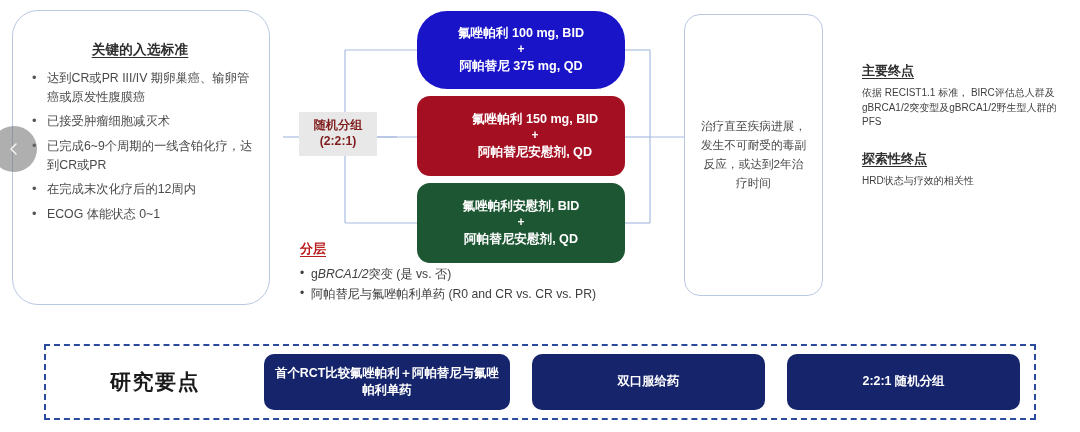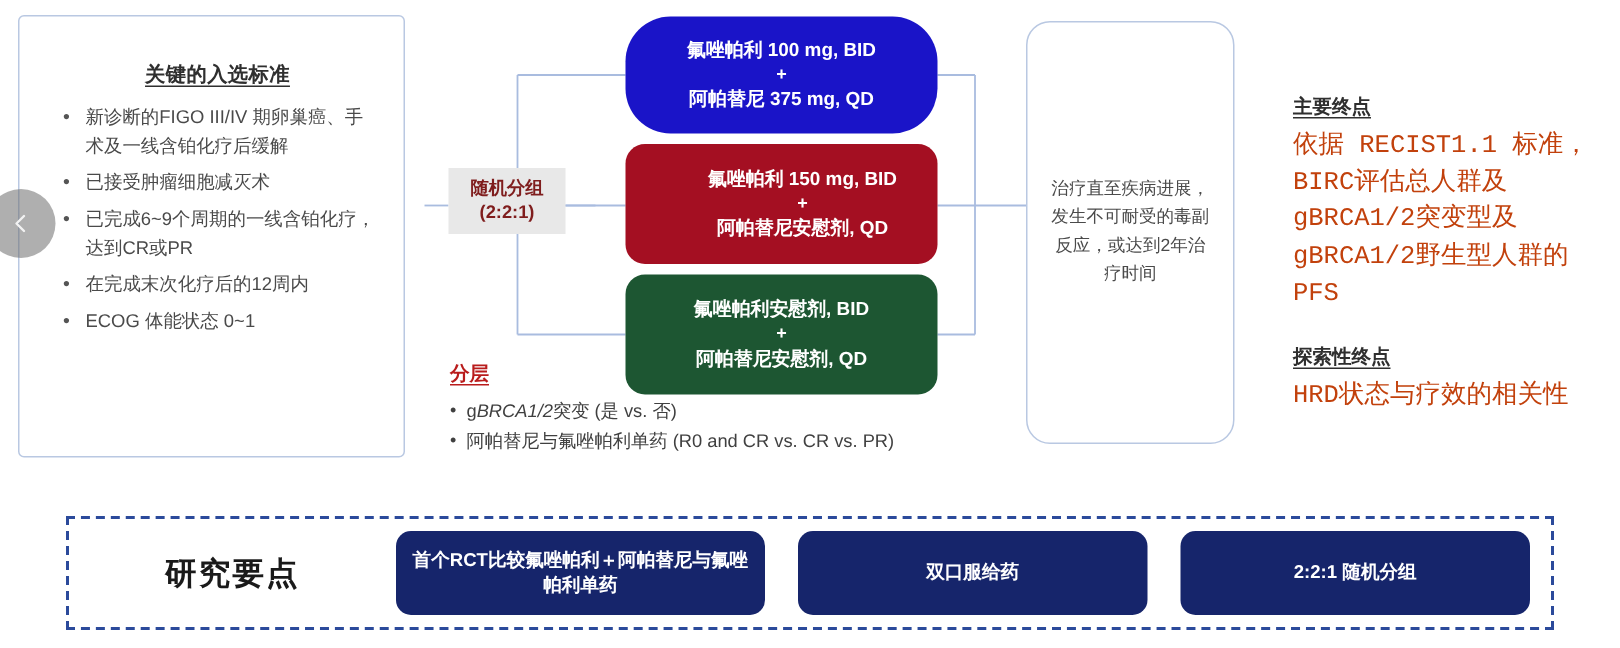--- a/index.html
+++ b/index.html
@@ -21,24 +21,24 @@
   }
 
   
   .criteria-panel {
     position: absolute;
     left: 12px;
     top: 10px;
     width: 258px;
     height: 295px;
     border: 1px solid #b9c8e2;
-    border-radius: 4px;
+    border-radius: 26px;
     background: #ffffff;
     box-sizing: border-box;
-    padding: 18px 12px 10px 20px;
+    padding: 18px 12px 10px 10px;
   }
   .criteria-title {
     text-align: center;
     font-weight: bold;
     font-size: 13.5px;
     color: #2f2f2f;
     text-decoration: underline;
     text-underline-offset: 3px;
     margin: 12px 0 10px 0;
     letter-spacing: .3px;
@@ -202,25 +202,24 @@
   }
   .ep-head {
     font-weight: bold;
     font-size: 13px;
     color: #2f2f2f;
     text-decoration: underline;
     text-underline-offset: 3px;
     margin-bottom: 6px;
   }
   .ep-body {
-    font-size: 17px;
+    font-size: 10px;
     line-height: 1.45;
-    color: #c2410c;
+    color: #404040;
     margin-bottom: 20px;
-    font-family: Liberation Mono, monospace;
   }
 
   
   .highlights {
     position: absolute;
     left: 44px;
     top: 344px;
     width: 992px;
     height: 76px;
     border: 2px dashed #2b4a9b;
@@ -285,21 +284,21 @@
       <line x1="625" y1="137" x2="650" y2="137"></line>
       <line x1="625" y1="223" x2="650" y2="223"></line>
 
       <line x1="650" y1="137" x2="684" y2="137"></line>
     </g>
   </svg>
 
   <div class="criteria-panel">
     <div class="criteria-title">关键的入选标准</div>
     <ul class="criteria-list">
-      <li>新诊断的FIGO III/IV 期卵巢癌、手术及一线含铂化疗后缓解</li>
+      <li>达到CR或PR III/IV 期卵巢癌、输卵管癌或原发性腹膜癌</li>
       <li>已接受肿瘤细胞减灭术</li>
       <li>已完成6~9个周期的一线含铂化疗，达到CR或PR</li>
       <li>在完成末次化疗后的12周内</li>
       <li>ECOG 体能状态 0~1</li>
     </ul>
   </div>
 
   <button class="nav-prev">
     <svg width="16" height="16" viewBox="0 0 16 16">
       <polyline points="10,3 5,8 10,13" fill="none" stroke="#f2f2f2" stroke-width="1.6" stroke-linecap="round" stroke-linejoin="round"></polyline>

